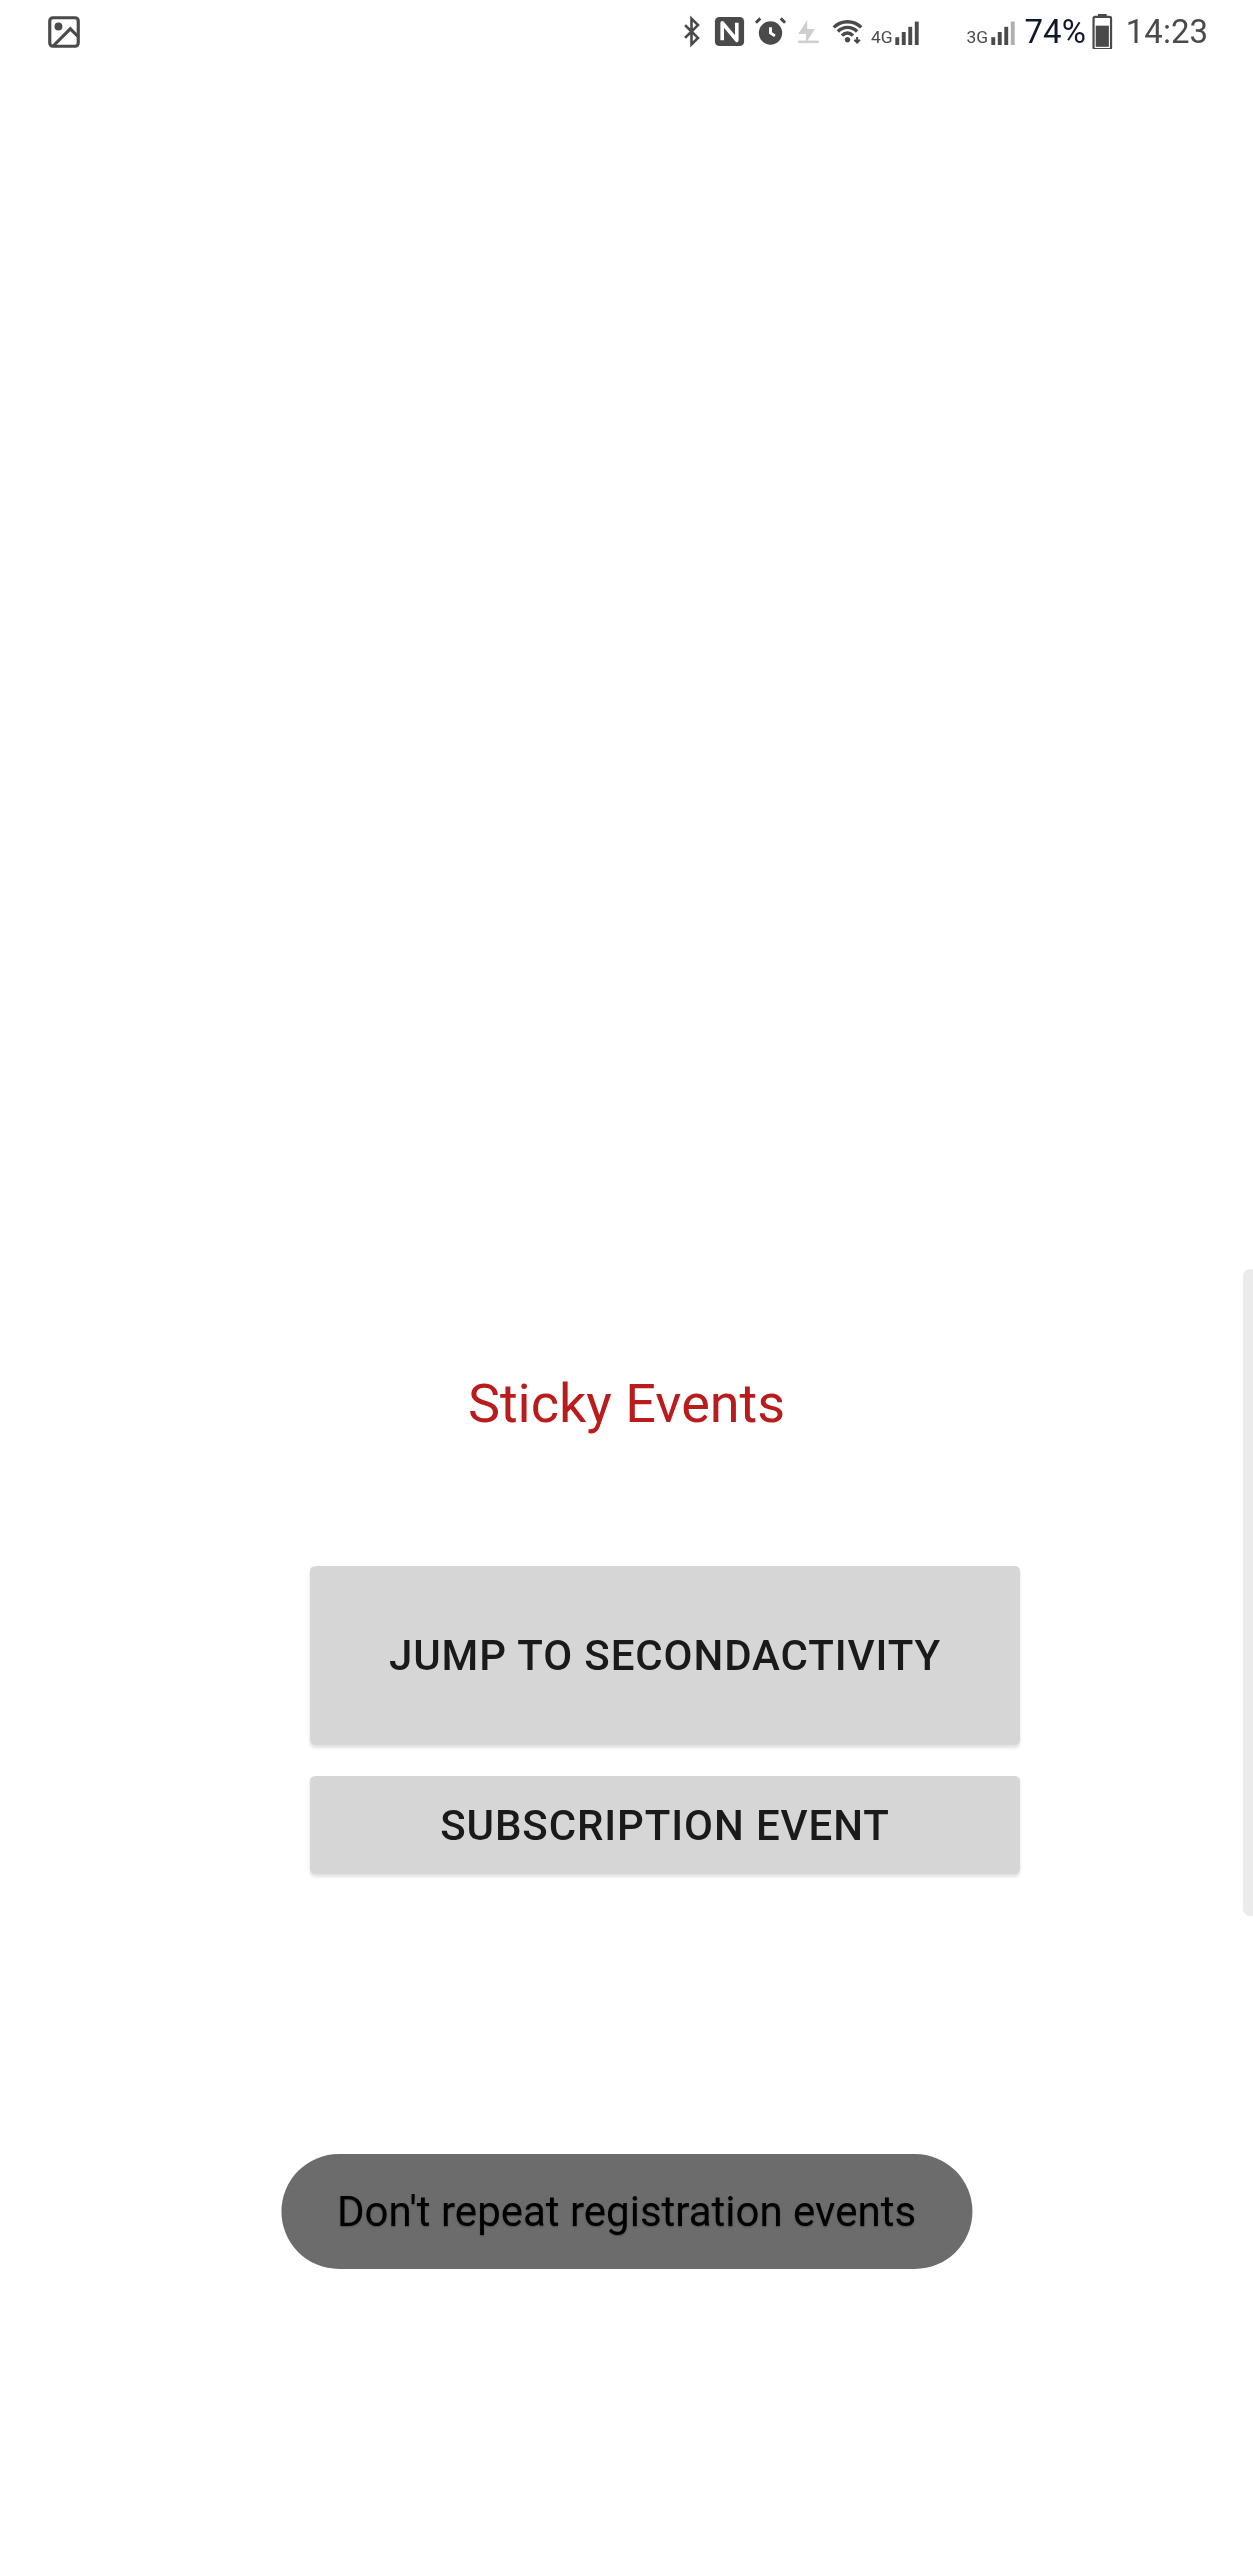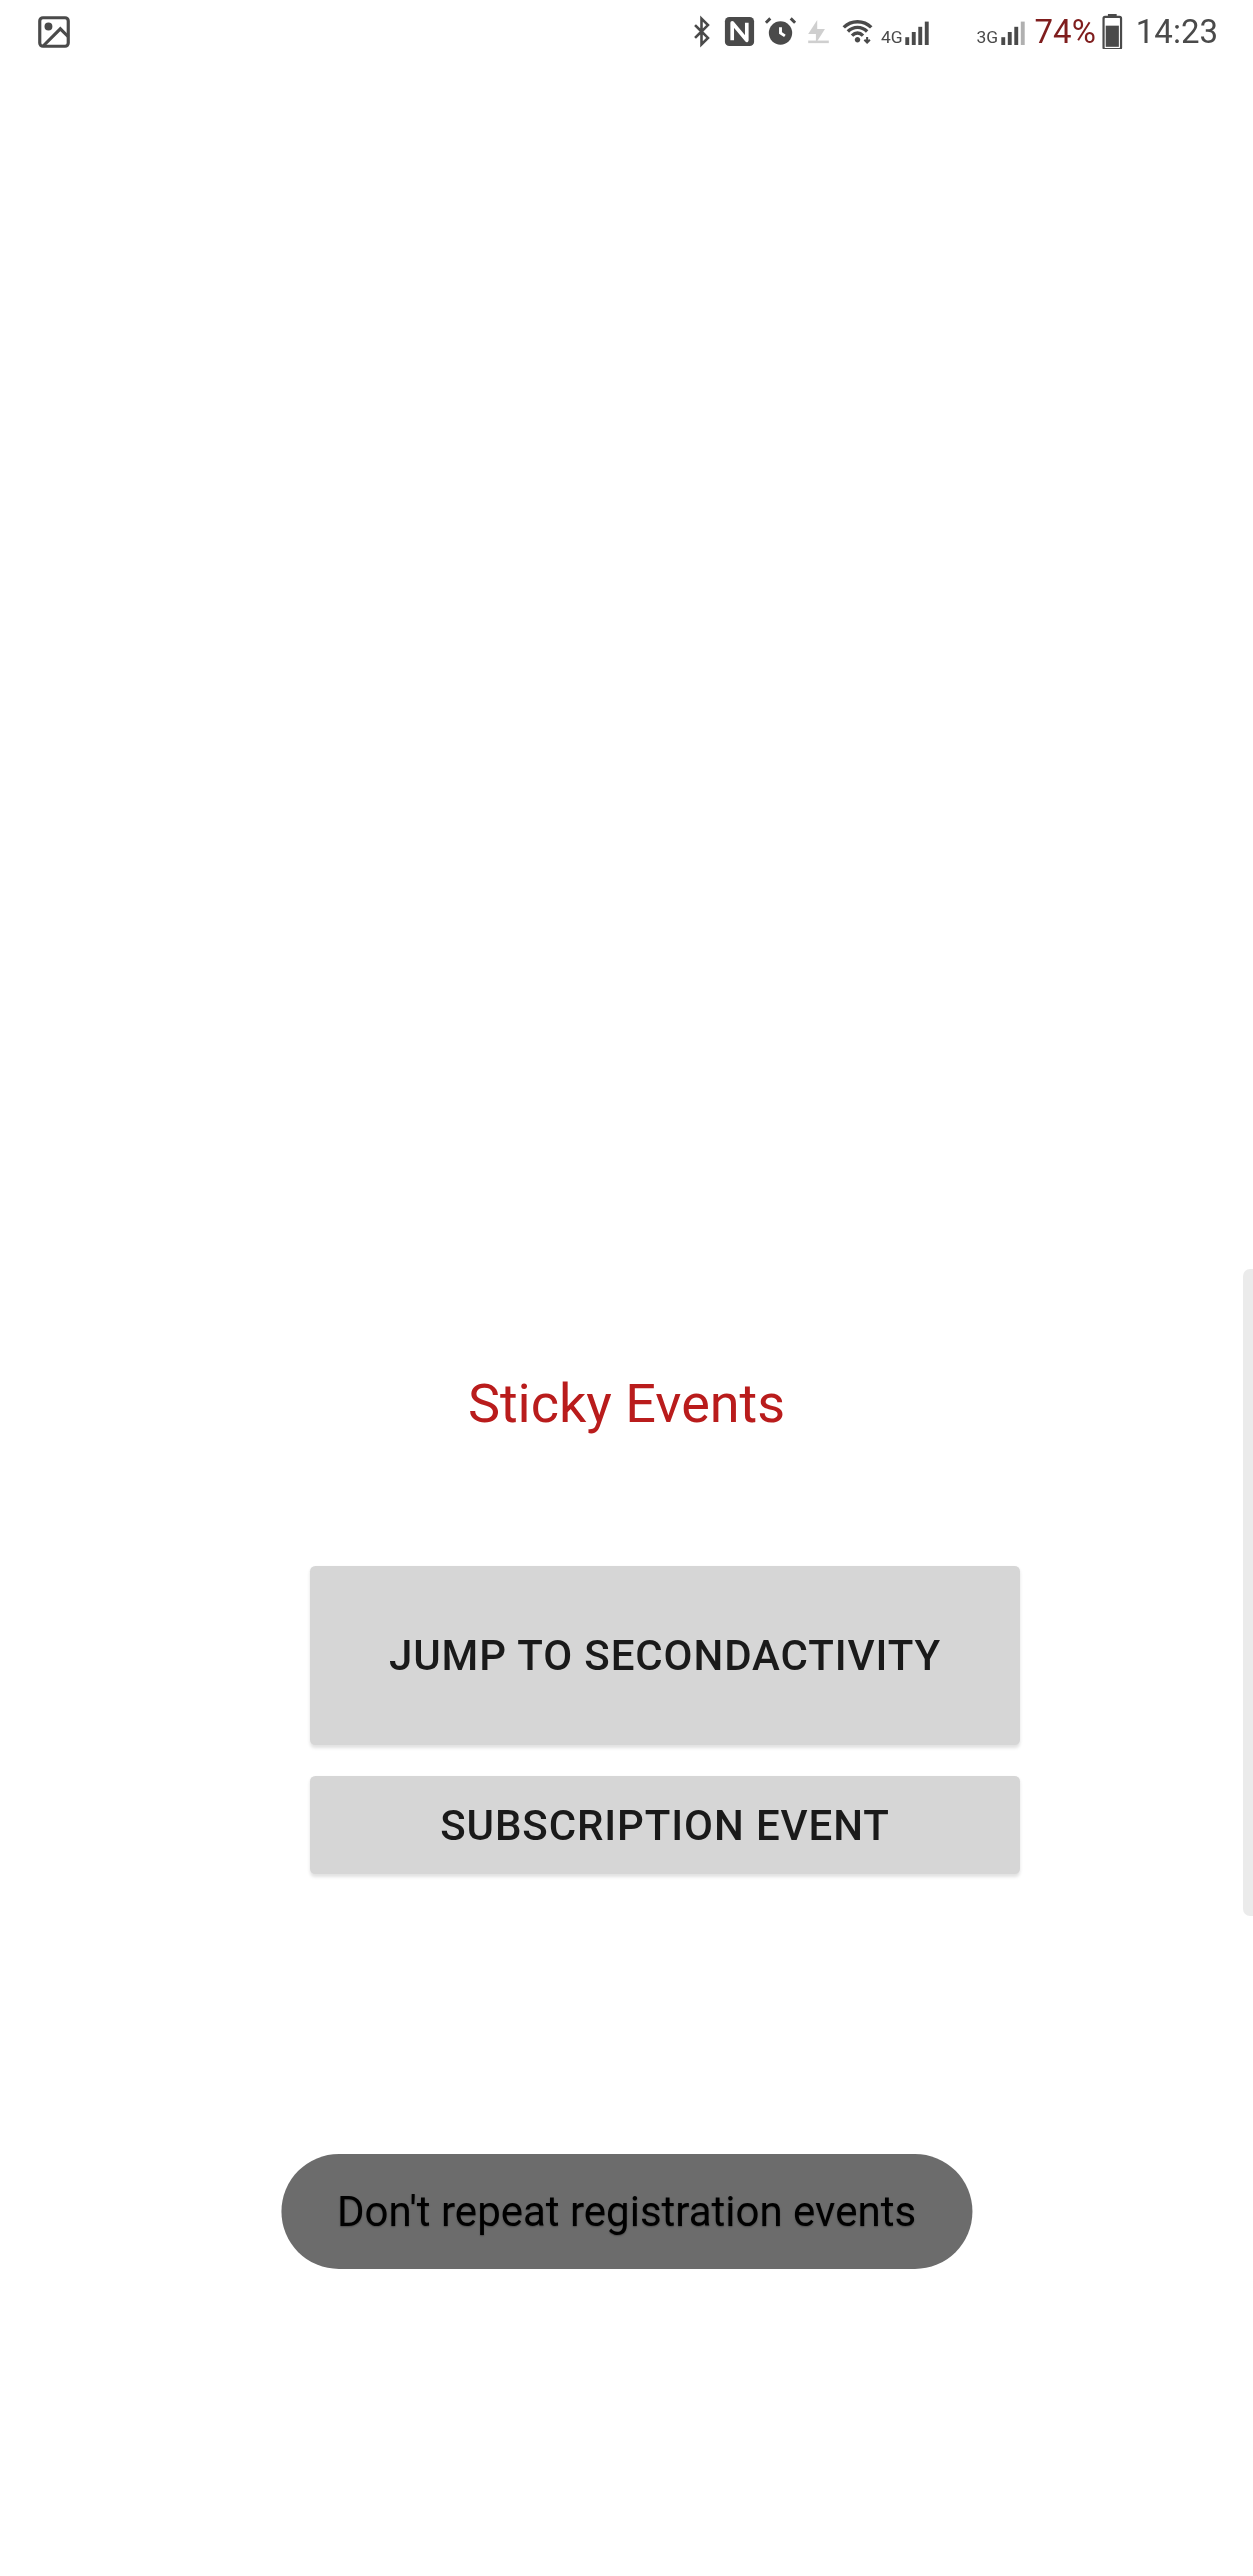--- a/index.html
+++ b/index.html
@@ -19,21 +19,21 @@
     
     
     .status-bar {
       position: absolute;
       top: 0;
       left: 0;
       right: 0;
       height: 63px;
       display: flex;
       align-items: center;
-      padding: 0 35px;
+      padding: 0 45px;
       color: #4a4a4a;
     }
     
     .status-left {
       display: flex;
       align-items: center;
       gap: 8.7px;
     }
     
     .status-right {
@@ -51,21 +51,21 @@
     
     .status-time {
       font-size: 33px;
       color: #4a4a4a;
       margin-left: 7px;
       font-weight: 400;
     }
     
     .status-battery-text {
       font-size: 33px;
-      color: #7f1d1d;
+      color: #0f172a;
       font-weight: 400;
       margin-left: 3.5px;
     }
     
     .signal-label {
       font-size: 17.4px;
       color: #4a4a4a;
       font-weight: 400;
     }
     

